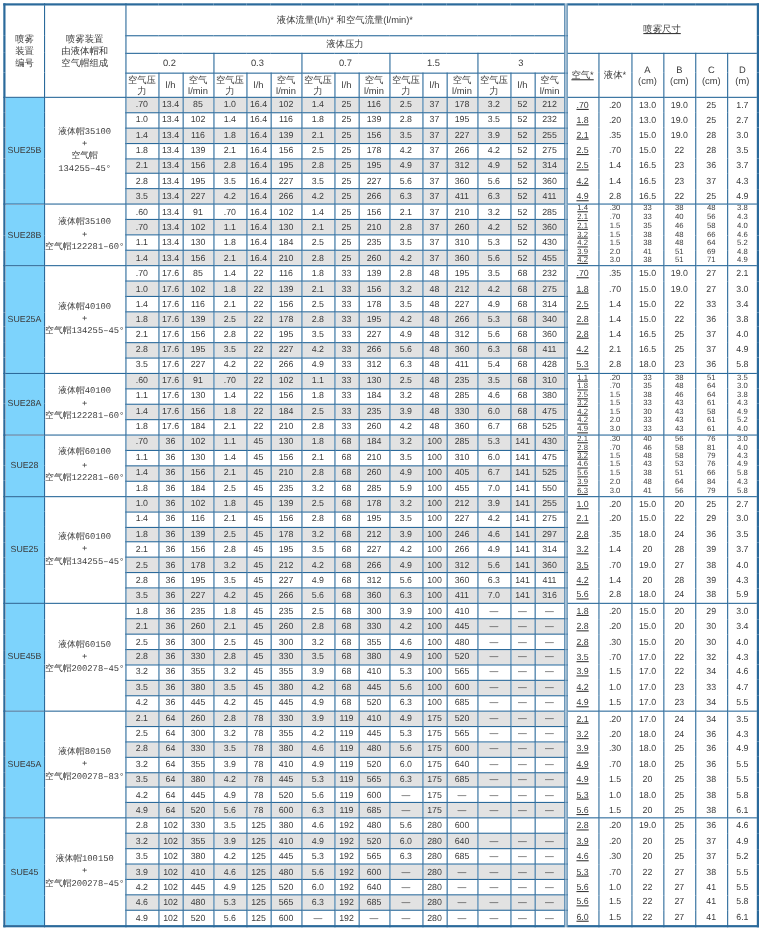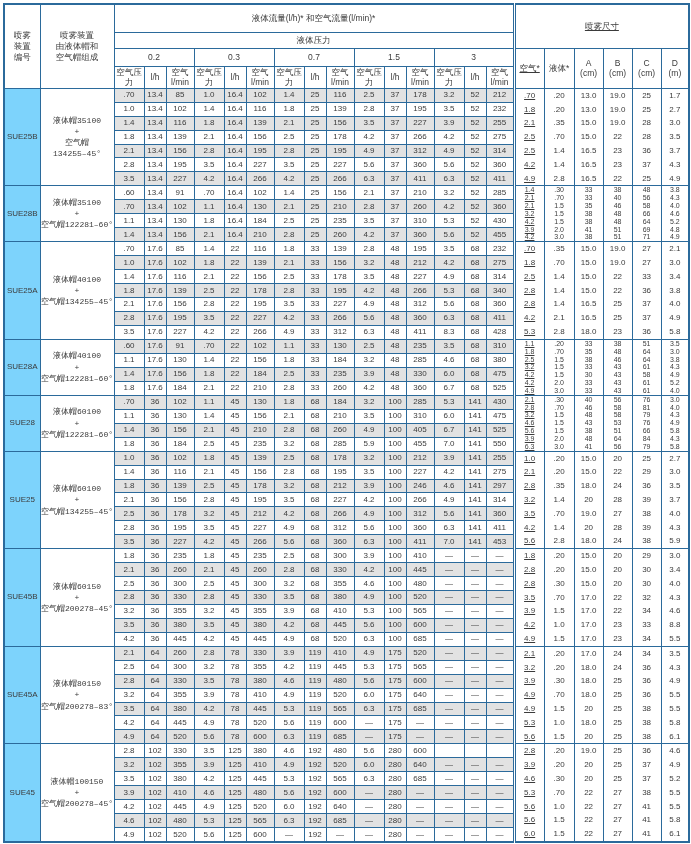--- a/index.html
+++ b/index.html
@@ -578,21 +578,21 @@
         <td class="">227</td>
         <td class="">4.2</td>
         <td class="">22</td>
         <td class="">266</td>
         <td class="">4.9</td>
         <td class="">33</td>
         <td class="">312</td>
         <td class="">6.3</td>
         <td class="">48</td>
         <td class="">411</td>
-        <td class="">8.3</td>
+        <td class="">5.4</td>
         <td class="">68</td>
         <td class="">428</td>
       </tr>
       <tr>
         <td rowspan="4" class="id-cell">SUE28A</td>
         <td rowspan="4" class="comp-cell">液体帽40100
 +
 空气帽122281–60°</td>
         <td class="shade">.60</td>
         <td class="shade">17.6</td>
@@ -1009,21 +1009,21 @@
         <td class="shade">45</td>
         <td class="shade">266</td>
         <td class="shade">5.6</td>
         <td class="shade">68</td>
         <td class="shade">360</td>
         <td class="shade">6.3</td>
         <td class="shade">100</td>
         <td class="shade">411</td>
         <td class="shade">7.0</td>
         <td class="shade">141</td>
-        <td class="shade">453</td>
+        <td class="shade">316</td>
       </tr>
       <tr>
         <td rowspan="7" class="id-cell">SUE45B</td>
         <td rowspan="7" class="comp-cell">液体帽60150
 +
 空气帽200278–45°</td>
         <td class="">1.8</td>
         <td class="">36</td>
         <td class="">235</td>
         <td class="">1.8</td>
@@ -1082,21 +1082,21 @@
           <div>34</div>
           <div>33</div>
           <div>34</div>
         </td>
         <td rowspan="7" class="spray-cell">
           <div>3.0</div>
           <div>3.4</div>
           <div>4.0</div>
           <div>4.3</div>
           <div>4.6</div>
-          <div>8.8</div>
+          <div>4.7</div>
           <div>5.5</div>
         </td>
       </tr>
       <tr>
         <td class="shade">2.1</td>
         <td class="shade">36</td>
         <td class="shade">260</td>
         <td class="shade">2.1</td>
         <td class="shade">45</td>
         <td class="shade">260</td>

